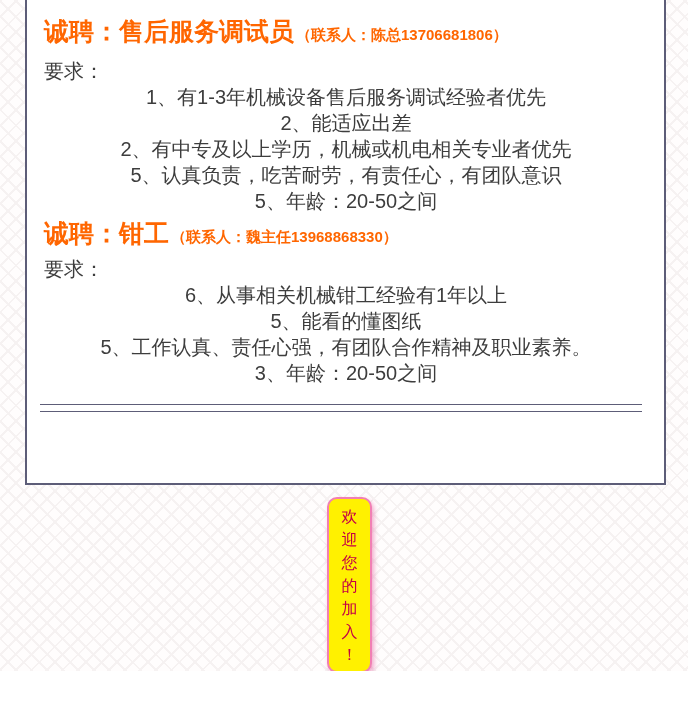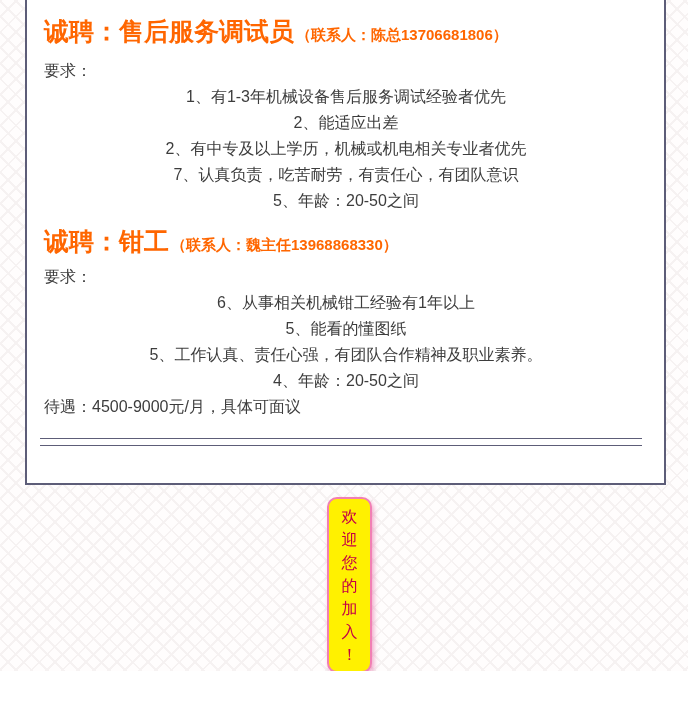--- a/index.html
+++ b/index.html
@@ -40,31 +40,31 @@
     white-space: nowrap;
   }
   .job-title .contact {
     font-size: 15px;
     font-weight: bold;
     color: #ff6600;
     margin-left: 2px;
   }
   .req-label, .req-list li, .salary {
     margin: 0;
-    font-size: 16px;
+    font-size: 20px;
     line-height: 26px;
     color: #3d3d3d;
   }
   .req-list {
     list-style: none;
     margin: 0;
     padding: 0;
     text-align: center;
   }
-  .job-section-2 { margin-top: 12px; }
+  .job-section-2 { margin-top: 4px; }
   .job-section-2 .job-title { margin-bottom: 4px; }
   .divider {
     margin: 18px 6px 0 -4px;
     height: 6px;
     border-top: 1px solid #5d5d78;
     border-bottom: 1px solid #5d5d78;
   }
   .welcome-badge {
     position: absolute;
     left: 327px;
@@ -96,37 +96,36 @@
 
     <section class="job-section-1">
       <h2 class="job-title">
         <span>诚聘：售后服务调试员</span><span class="contact">（联系人：陈总13706681806）</span>
       </h2>
       <p class="req-label">要求：</p>
       <ul class="req-list">
         <li>1、有1-3年机械设备售后服务调试经验者优先</li>
         <li>2、能适应出差</li>
         <li>2、有中专及以上学历，机械或机电相关专业者优先</li>
-        <li>7、认真负责，吃苦耐劳，有责任心，有团队意识</li>
+        <li>5、认真负责，吃苦耐劳，有责任心，有团队意识</li>
         <li>5、年龄：20-50之间</li>
       </ul>
     </section>
 
     <section class="job-section-2">
       <h2 class="job-title">
         <span>诚聘：钳工</span><span class="contact">（联系人：魏主任13968868330）</span>
       </h2>
       <p class="req-label">要求：</p>
       <ul class="req-list">
         <li>6、从事相关机械钳工经验有1年以上</li>
         <li>5、能看的懂图纸</li>
         <li>5、工作认真、责任心强，有团队合作精神及职业素养。</li>
-        <li>4、年龄：20-50之间</li>
+        <li>3、年龄：20-50之间</li>
       </ul>
-      <p class="salary">待遇：4500-9000元/月，具体可面议</p>
     </section>
 
     <div class="divider"></div>
 
   </div>
 
   <div class="welcome-badge">
     <span>欢</span>
     <span>迎</span>
     <span>您</span>

